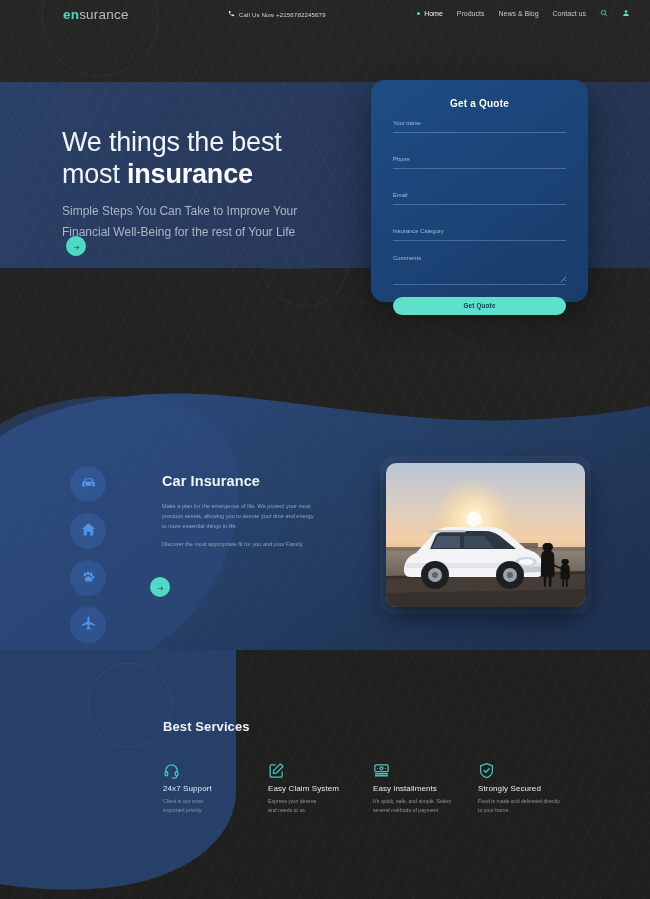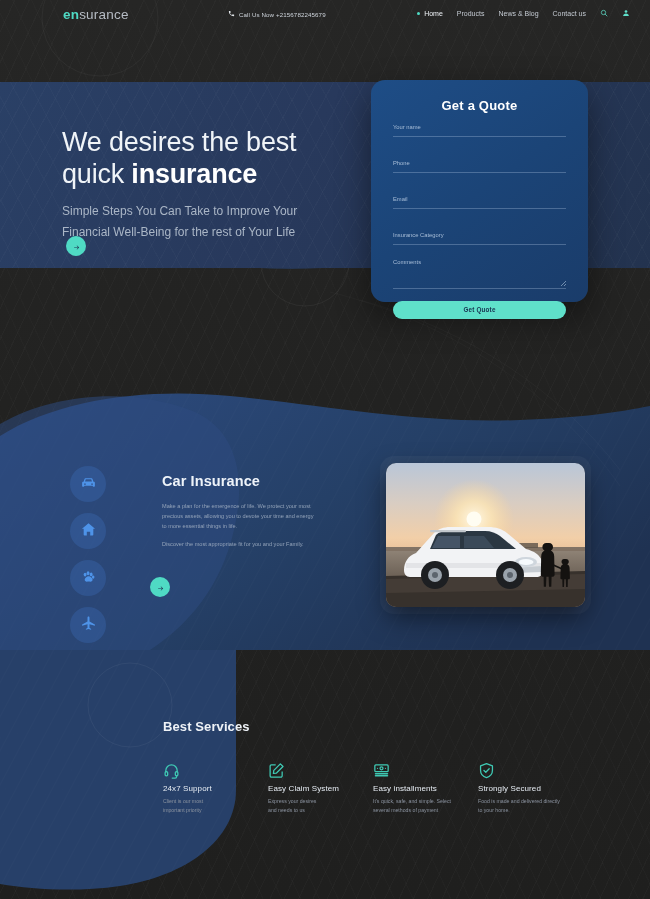--- a/index.html
+++ b/index.html
@@ -88,21 +88,21 @@
 
   
   .quote-card{
     position:absolute; left:371px; top:80px; width:217px; height:222px;
     border-radius:14px;
     background:linear-gradient(145deg,#1e4d86 0%, #1b4477 50%, #1a3c6a 100%);
     box-shadow:0 14px 34px rgba(0,0,0,0.45);
     z-index:30; padding:18px 22px 0 22px;
   }
   .quote-title{
-    text-align:center; font-size:13px; font-weight:700; color:#ffffff;
+    text-align:center; font-size:10px; font-weight:700; color:#ffffff;
     letter-spacing:0.2px; margin-bottom:2px;
   }
   .q-field{
     border-bottom:1px solid rgba(190,210,235,0.30);
     padding-bottom:3px; margin-bottom:14px; position:relative;
   }
   .q-field input, .q-field textarea{
     width:100%; background:transparent; border:none; outline:none;
     color:#dfe8f3; font-size:5.8px; font-family:"Liberation Sans", sans-serif;
     padding:0 0 2px 0;
@@ -241,22 +241,22 @@
             <path d="M3.5 21c0-4.7 3.8-7.5 8.5-7.5s8.5 2.8 8.5 7.5z"></path>
           </svg>
       </span>
     </div>
   </div>
 
   <div class="hero-blue"></div>
 
   <div class="hero-text">
     <div class="hero-h1">
-      <div>We desires the best</div>
-      <div><span>quick </span><b>insurance</b></div>
+      <div>We things the best</div>
+      <div><span>most </span><b>insurance</b></div>
     </div>
     <div class="hero-sub">
       <div>Simple Steps You Can Take to Improve Your</div>
       <div>Financial Well-Being for the rest of Your Life</div>
     </div>
   </div>
 
   <button class="round-btn hero-btn">
     <span>
       <svg viewBox="0 0 24 24">

